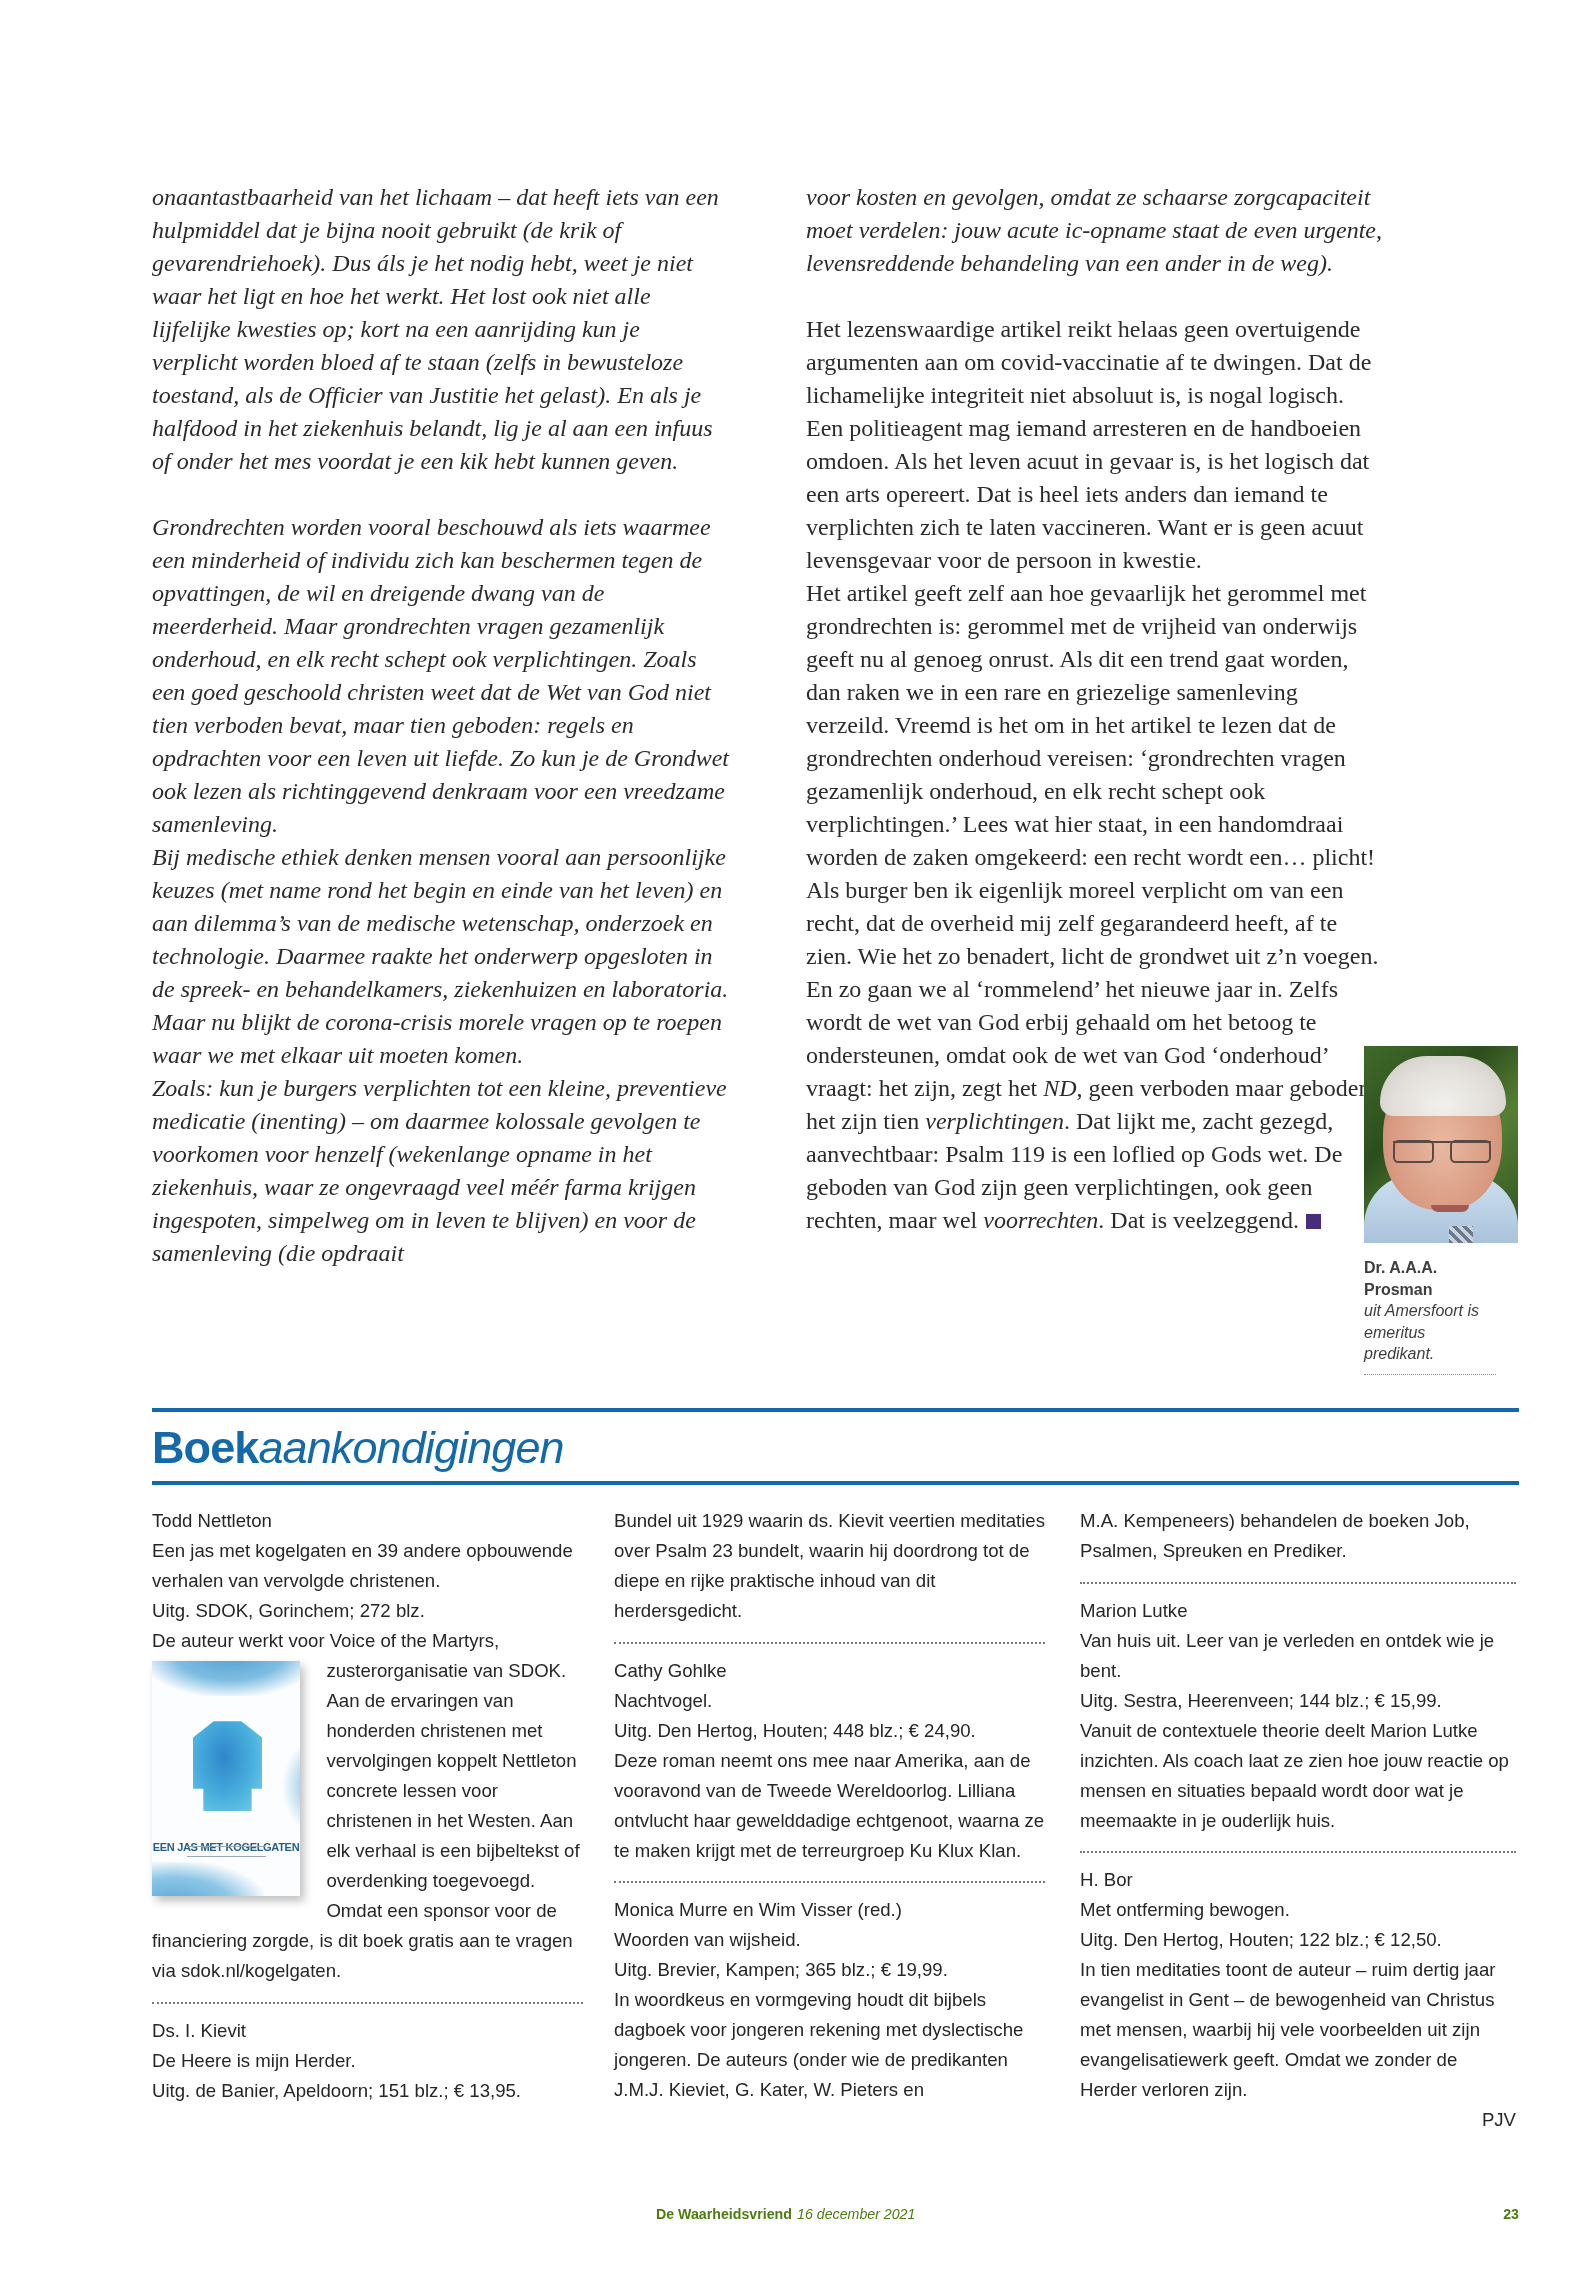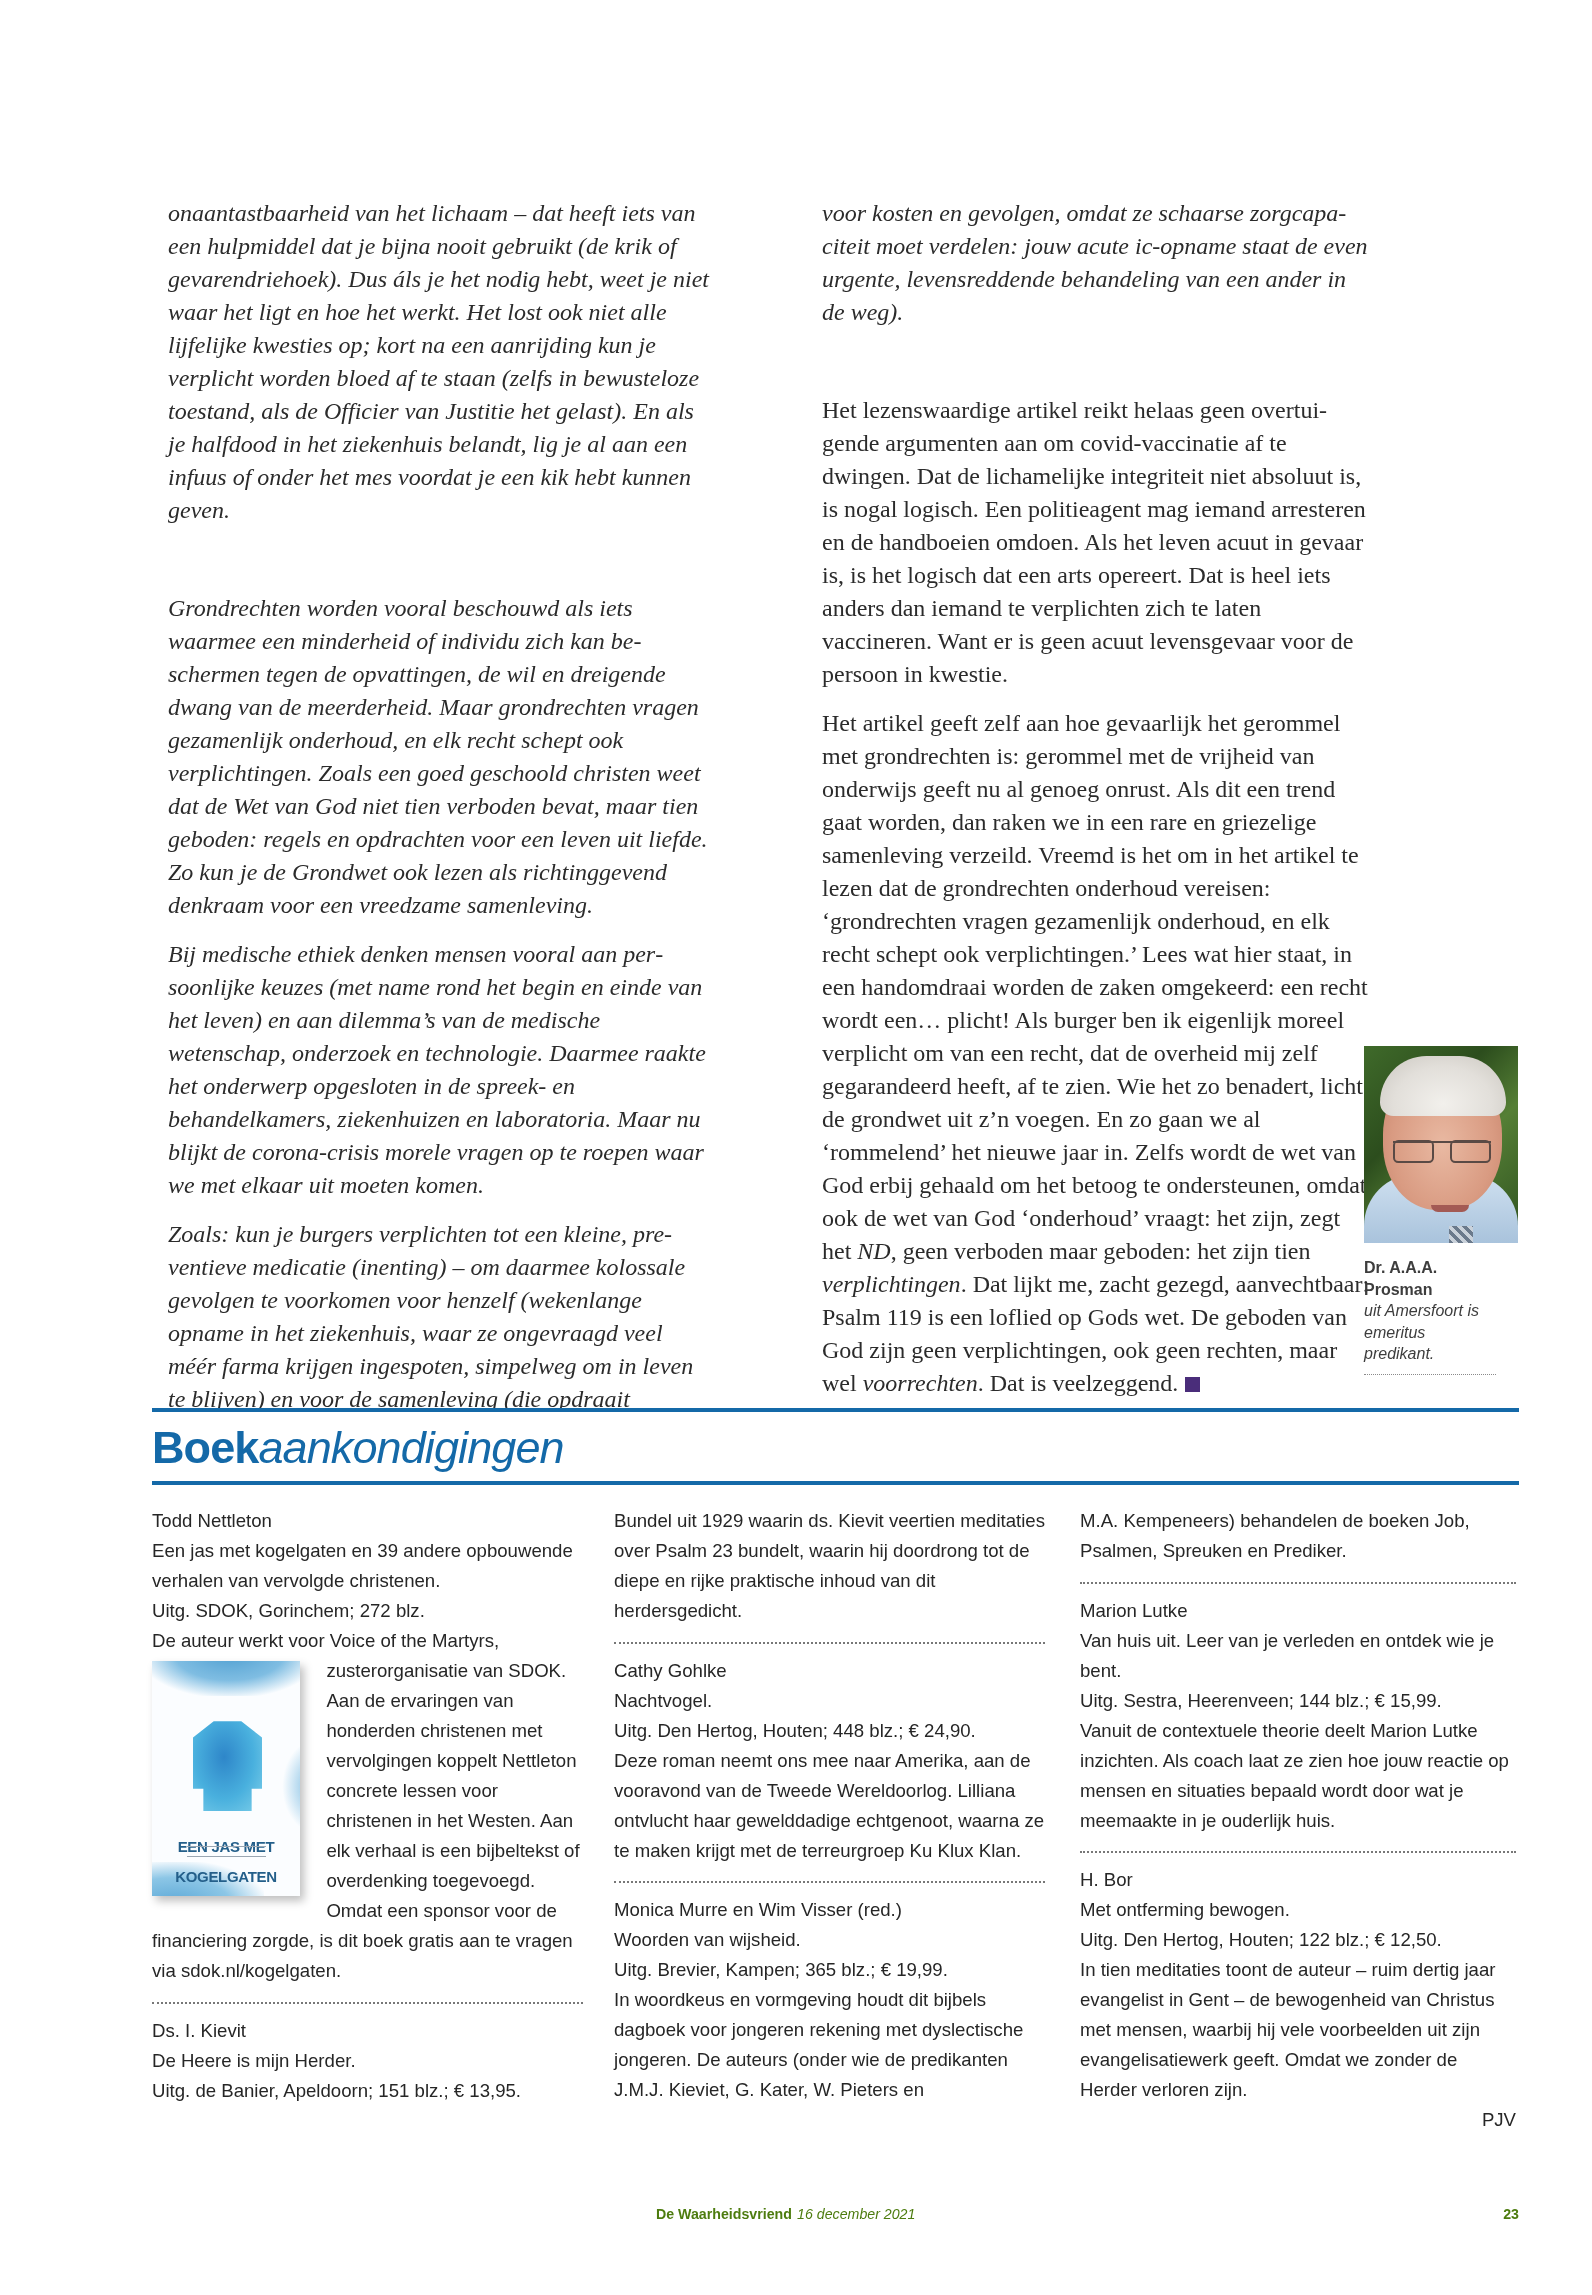--- a/index.html
+++ b/index.html
@@ -6,21 +6,21 @@
   body { width: 1592px; height: 2295px; position: relative; overflow: hidden; color: #2a2a2a; }
 
   
   .article-col {
     position: absolute; top: 181px;
     font-family: "Liberation Serif", "DejaVu Serif", serif;
     font-size: 24px; line-height: 33px; color: #2b2b2b;
   }
   .col-left { left: 152px; width: 578px; }
   .col-mid { left: 806px; width: 580px; }
-  .article-col p { margin: 16px; }
+  .article-col p { margin: 0; }
   .article-col .gap { height: 33px; }
   .it { font-style: italic; }
   .end-mark {
     display: inline-block; width: 14.7px; height: 14.7px; background: #4a2d7a;
     vertical-align: baseline; margin-left: 7px; position: relative; top: 0.9px;
   }
 
   
   .author-box { position: absolute; left: 1364px; top: 1046px; width: 132px; }
   .author-photo {
@@ -113,21 +113,21 @@
     background: radial-gradient(ellipse at 100% 50%, #6ab2dd 0%, rgba(255,255,255,0) 70%);
   }
   .cover .coat {
     position: absolute; left: 41px; top: 60px; width: 69px; height: 90px;
     background: radial-gradient(ellipse at 45% 40%, #2e86c9 0%, #49b0de 55%, #7fd0ea 100%);
     clip-path: polygon(30% 0, 70% 0, 100% 18%, 100% 75%, 85% 75%, 85% 100%, 15% 100%, 15% 75%, 0 75%, 0 18%);
   }
   .cover .cover-title {
     position: absolute; left: 0; width: 148px; top: 171px; text-align: center;
     font-family: "Liberation Sans", "DejaVu Sans", sans-serif; font-weight: bold;
-    font-size: 15px; color: #245f8a; letter-spacing: -0.3px;
+    font-size: 11px; color: #245f8a; letter-spacing: -0.3px;
   }
   .cover .cover-sub {
     position: absolute; left: 35px; width: 79px; top: 185px; height: 8.6px;
     border-top: 1.7px solid #9aa6b2; border-bottom: 1.7px solid #9aa6b2;
   }
 
   
   .footer {
     position: absolute; top: 2206px; left: 656px; width: 863px;
     font-family: "Liberation Sans", "DejaVu Sans", sans-serif; font-size: 14.2px; color: #4d7c0f;

